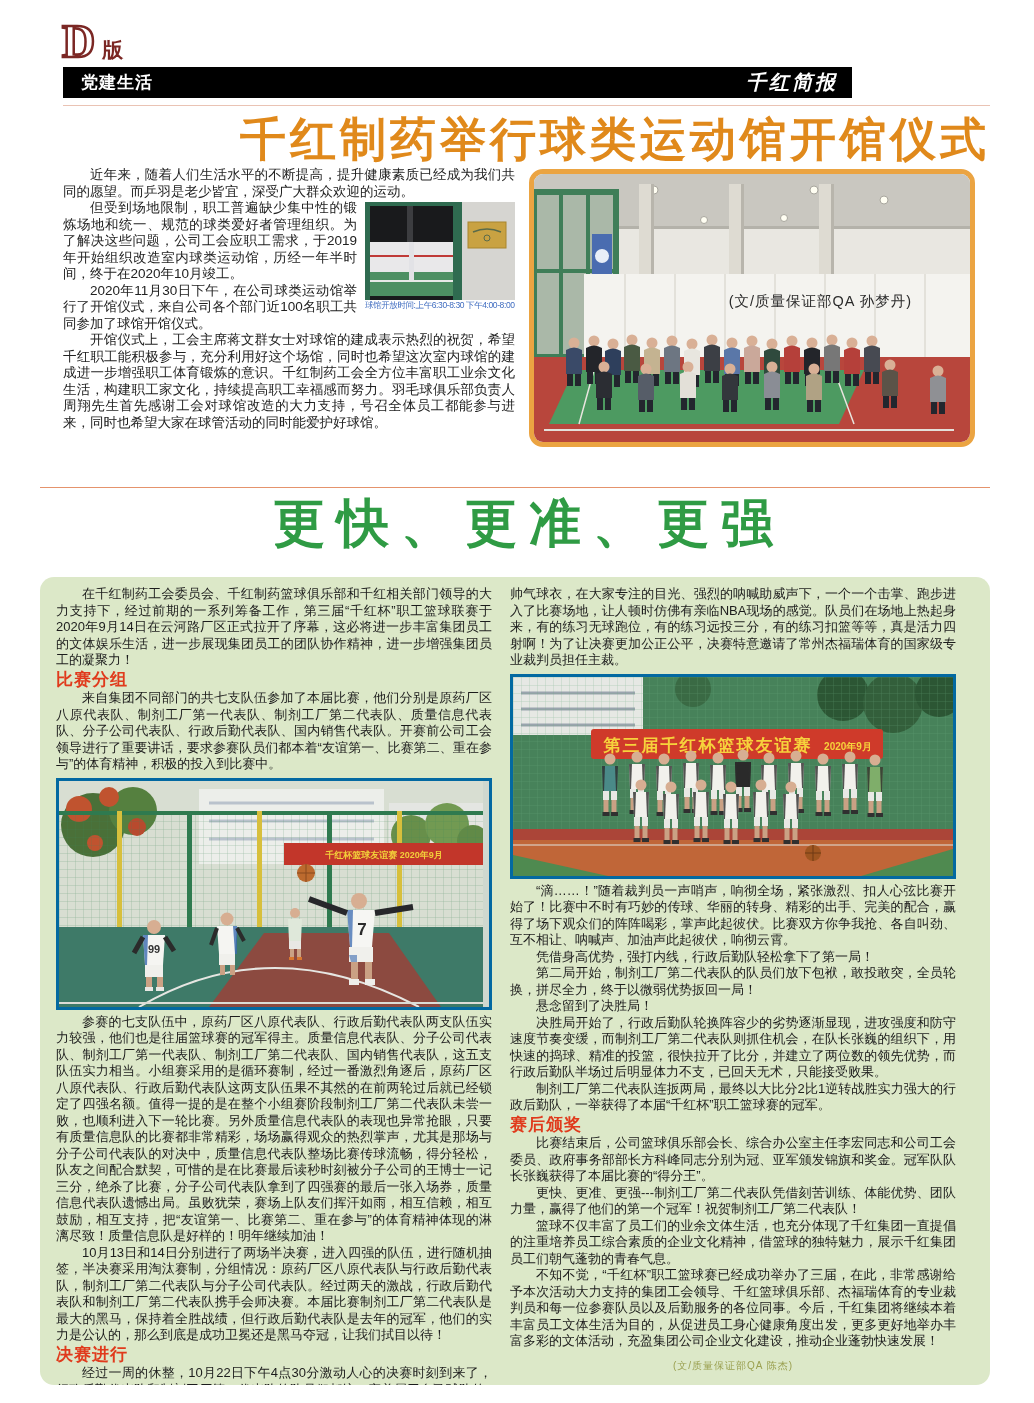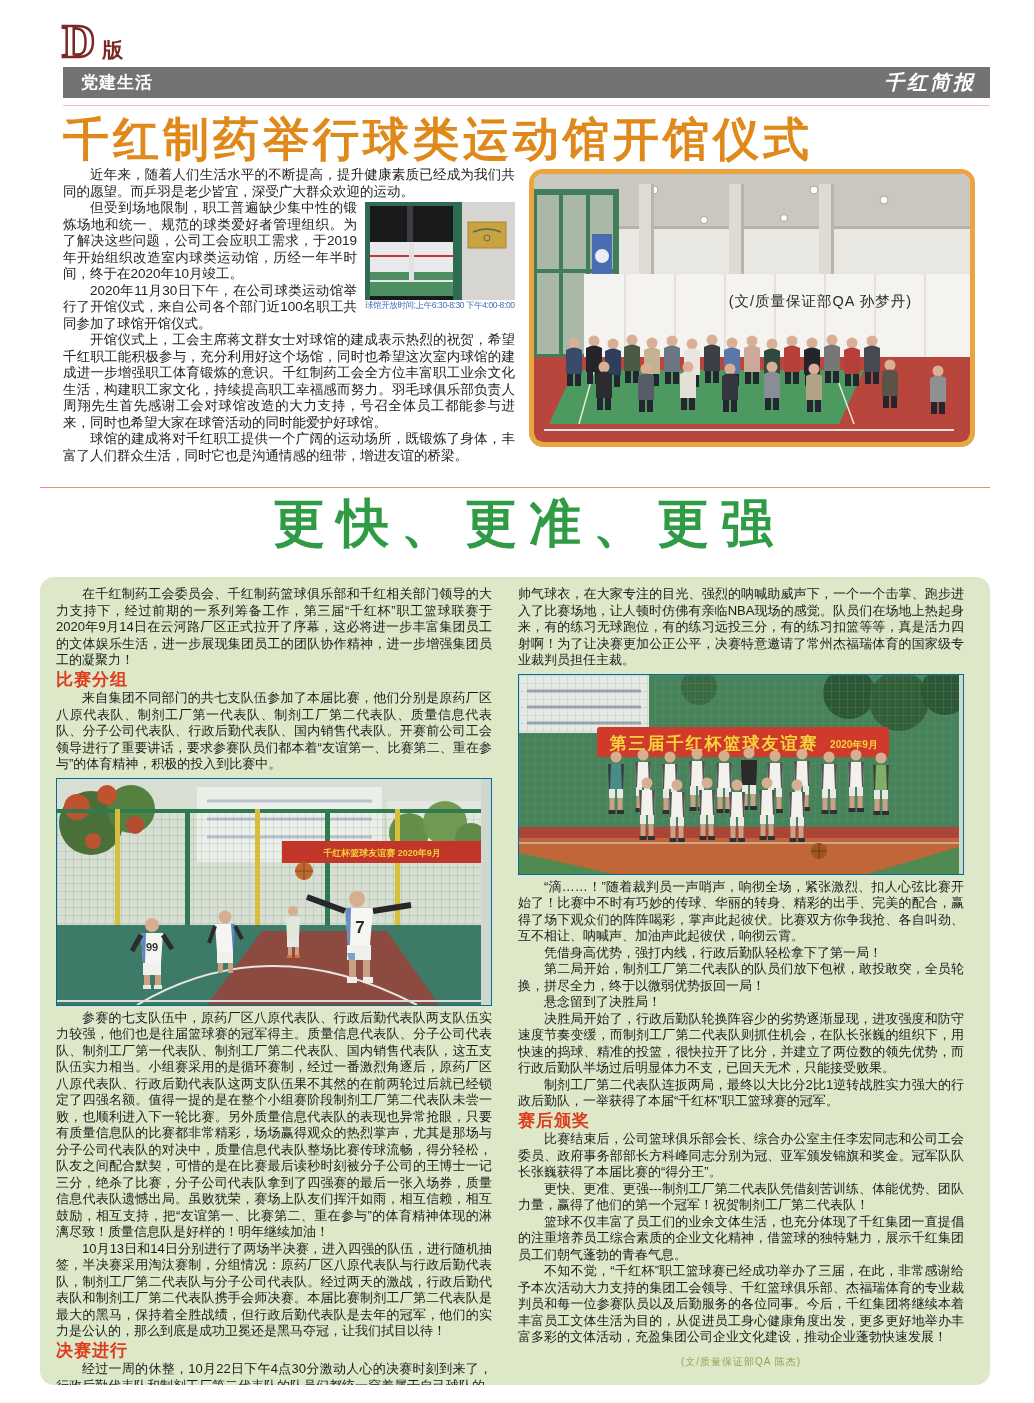--- a/index.html
+++ b/index.html
@@ -22,38 +22,38 @@
     font-family: "Liberation Serif", serif;
     font-size: 46px; line-height: 40px; font-weight: bold;
     color: #ffffff;
     -webkit-text-stroke: 2.5px #7b2724;
     text-shadow: 0 0 1px #7b2724;
   }
   .edition-suffix {
     font-size: 21px; font-weight: bold; color: #7b2724; line-height: 24px;
   }
   .section-bar {
-    position: absolute; left: 63px; top: 67px; width: 927px; height: 31px;
-    background: #737373;
+    position: absolute; left: 63px; top: 67px; width: 789px; height: 31px;
+    background: #000000;
     display: flex; justify-content: space-between; align-items: center;
     padding: 0 14px 0 18px;
   }
   .section-bar .section-title { color:#fff; font-size: 17px; font-weight: bold; letter-spacing: 1px; }
   .section-bar .masthead {
     color:#fff; font-size: 20px; font-weight: bold;
     font-family: "Liberation Serif", serif; font-style: italic; letter-spacing: 3px;
   }
   .bar-underline {
     position: absolute; left: 63px; top: 105px; width: 927px; height: 1px;
     background: #eac3b4;
   }
   
   .headline1 {
     position: absolute; left: 63px; top: 109px; width: 927px;
-    text-align: left;
+    text-align: right;
     font-size: 46px; font-weight: 900; letter-spacing: 4px;
     color: #e0891b;
   }
   .article1 {
     position: absolute; left: 63px; top: 167px; width: 927px; height: 305px;
   }
   .article1 .textcol {
     width: 452px; font-size: 13.5px; line-height: 16.5px; color:#222;
     text-align: justify;
   }
@@ -91,34 +91,34 @@
     position: absolute; left: 0; top: 549px; width: 1034px;
     text-align: center;
     font-size: 22px; font-weight: bold; letter-spacing: 1px;
     color: #2f9b44;
   }
   
   .greenbox {
     position: absolute; left: 40px; top: 577px; width: 950px; height: 808px;
     background: #dce8c8; border-radius: 14px;
     padding: 9px 16px 6px 16px;
-    display: flex; gap: 26px;
+    display: flex; gap: 18px;
     overflow: hidden;
   }
   .gcol { font-size: 13px; line-height: 16.5px; color:#1c1c1c; text-align: justify; }
   .gcol-left  { width: 436px; }
   .gcol-right { width: 446px; position: relative; }
   .gcol p { text-indent: 2em; }
   .gcol p.noindent { text-indent: 0; }
   .gcol h3 {
     font-size: 17px; font-weight: bold; color: #e03a1c;
     margin: 3px 0 2px 0; letter-spacing: 1px;
   }
   .gphoto {
-    border: 1px solid #0369a1; margin: 5px 0 4px 0; overflow: hidden; background:#cfd8cf;
+    border: 3px solid #0369a1; margin: 5px 0 4px 0; overflow: hidden; background:#cfd8cf;
   }
   .gphoto svg { display:block; }
   .byline2 {
     text-align: center; font-size: 10px; color: #9aa050; margin-top: 8px; letter-spacing: 1px;
   }
 </style>
 </head>
 <body>
 
 <div class="page">
@@ -154,21 +154,20 @@
           <rect x="103" y="20" width="38" height="26" fill="#c9a242"></rect>
           <rect x="103" y="20" width="38" height="26" fill="none" stroke="#a8862f" stroke-width="1"></rect>
           <path d="M108,30 Q122,24 136,30" stroke="#5a6b4a" stroke-width="1.4" fill="none"></path>
           <circle cx="122" cy="36" r="3" fill="none" stroke="#5a6b4a" stroke-width="1"></circle>
         </svg>
         <div class="photo-caption">球馆开放时间:上午6:30-8:30 下午4:00-8:00</div>
       </div>
       <p>但受到场地限制，职工普遍缺少集中性的锻炼场地和统一、规范的球类爱好者管理组织。为了解决这些问题，公司工会应职工需求，于2019年开始组织改造室内球类运动馆，历经一年半时间，终于在2020年10月竣工。</p>
       <p>2020年11月30日下午，在公司球类运动馆举行了开馆仪式，来自公司各个部门近100名职工共同参加了球馆开馆仪式。</p>
       <p>开馆仪式上，工会主席蒋文群女士对球馆的建成表示热烈的祝贺，希望千红职工能积极参与，充分利用好这个场馆，同时也希望这次室内球馆的建成进一步增强职工体育锻炼的意识。千红制药工会全方位丰富职工业余文化生活，构建职工家文化，持续提高职工幸福感而努力。羽毛球俱乐部负责人周翔先生首先感谢工会对球馆改造的大力支持，号召全体员工都能参与进来，同时也希望大家在球管活动的同时能爱护好球馆。</p>
-      <p>球馆的建成将对千红职工提供一个广阔的运动场所，既锻炼了身体，丰富了人们群众生活，同时它也是沟通情感的纽带，增进友谊的桥梁。</p>
     </div>
 
     <div class="gym-photo-frame">
       <svg width="436" height="268" viewBox="0 0 436 268">
         <defs>
           <g id="pB">
             <circle cx="0" cy="-43" r="5.5" fill="#d9b096"></circle>
             <path d="M-8,-36 Q0,-41 8,-36 L8,-12 L-8,-12 Z" fill="currentColor"></path>
             <rect x="-7" y="-12" width="6" height="12" fill="#23262e"></rect>
             <rect x="1" y="-12" width="6" height="12" fill="#23262e"></rect>

